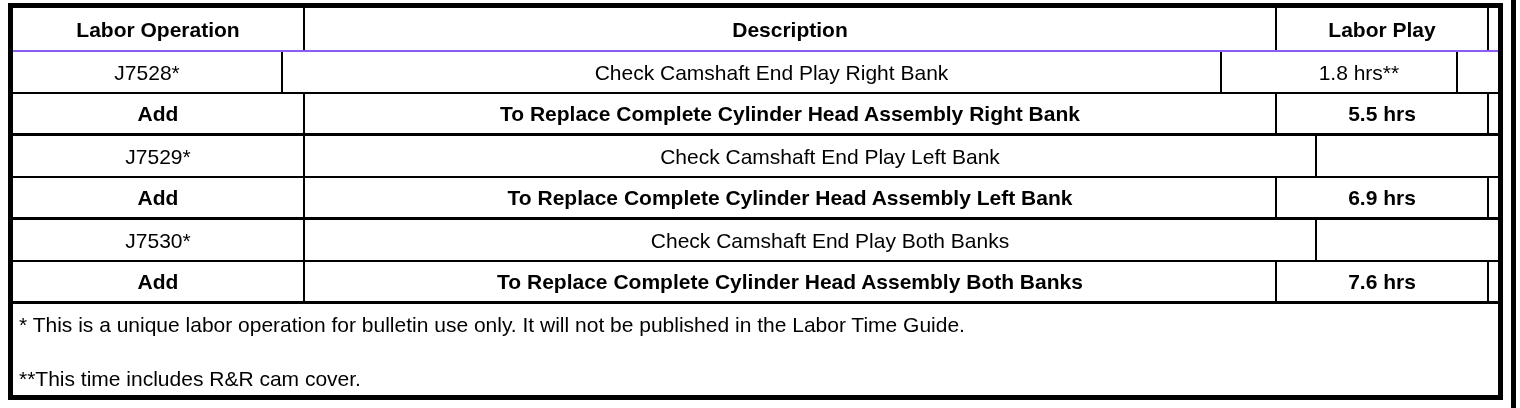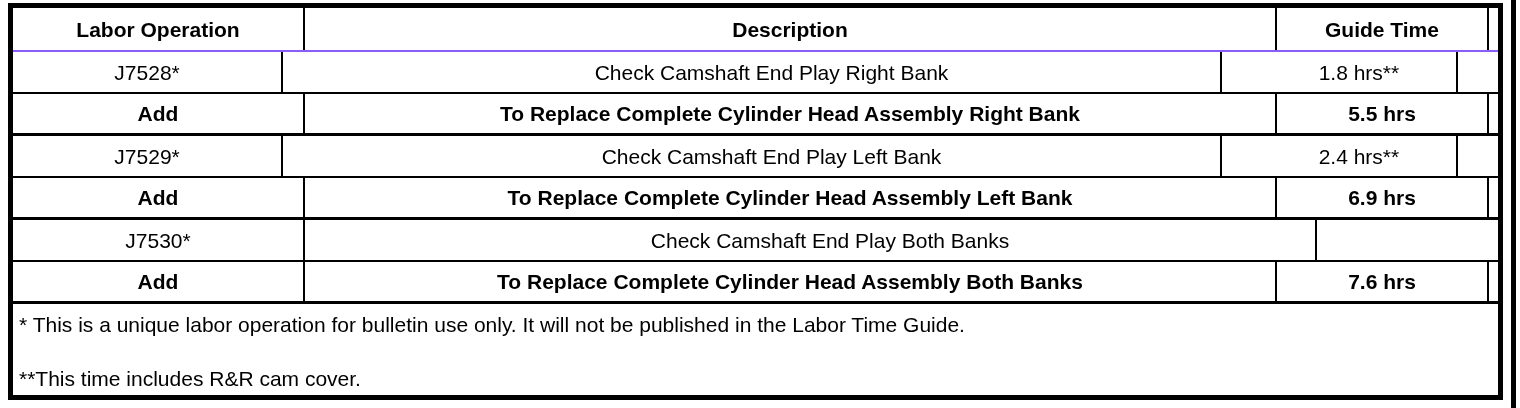--- a/index.html
+++ b/index.html
@@ -83,42 +83,41 @@
 </style>
 </head>
 <body>
 
 <div id="canvas">
   <div class="frame">
 
     <div class="trow header">
       <div class="cell c-op">Labor Operation</div>
       <div class="cell c-desc">Description</div>
-      <div class="cell c-time">Guide Time</div>
+      <div class="cell c-time">Labor Play</div>
       <div class="cell c-gap"></div>
     </div>
 
     <div class="trow thin">
       <div class="cell c-op">J7528*</div>
       <div class="cell c-desc">Check Camshaft End Play Right Bank</div>
       <div class="cell c-time">1.8 hrs**</div>
       <div class="cell c-gap"></div>
     </div>
 
     <div class="trow thick">
       <div class="cell c-op">Add</div>
       <div class="cell c-desc">To Replace Complete Cylinder Head Assembly Right Bank</div>
       <div class="cell c-time">5.5 hrs</div>
       <div class="cell c-gap"></div>
     </div>
 
     <div class="trow thin">
       <div class="cell c-op">J7529*</div>
       <div class="cell c-desc">Check Camshaft End Play Left Bank</div>
-      <div class="cell c-time">2.4 hrs**</div>
       <div class="cell c-gap"></div>
     </div>
 
     <div class="trow thick">
       <div class="cell c-op">Add</div>
       <div class="cell c-desc">To Replace Complete Cylinder Head Assembly Left Bank</div>
       <div class="cell c-time">6.9 hrs</div>
       <div class="cell c-gap"></div>
     </div>
 

